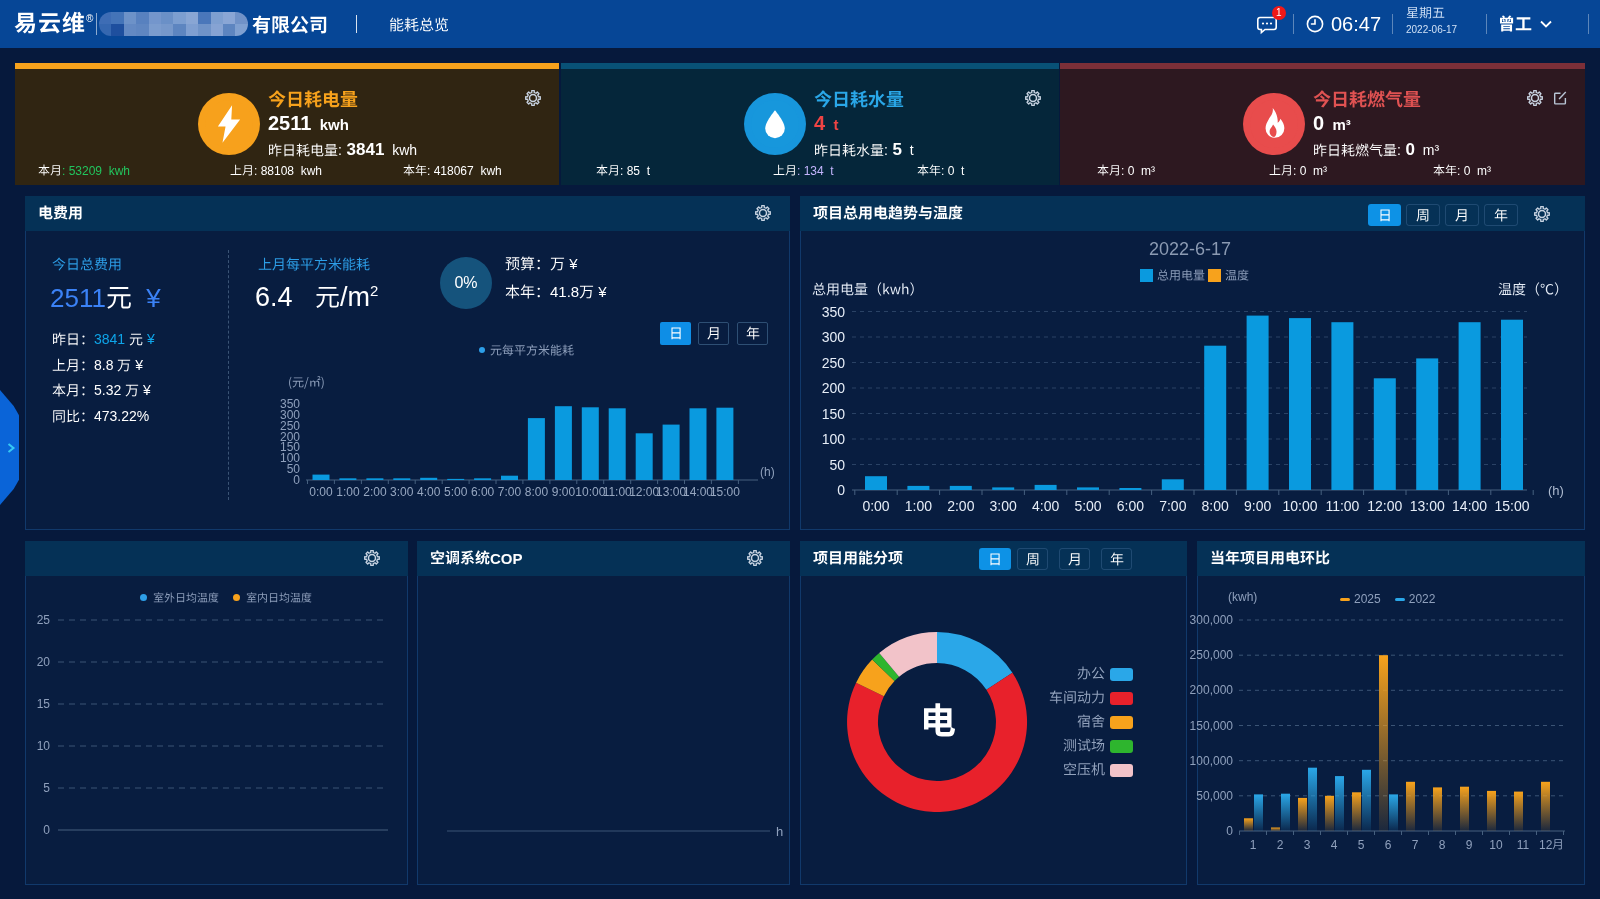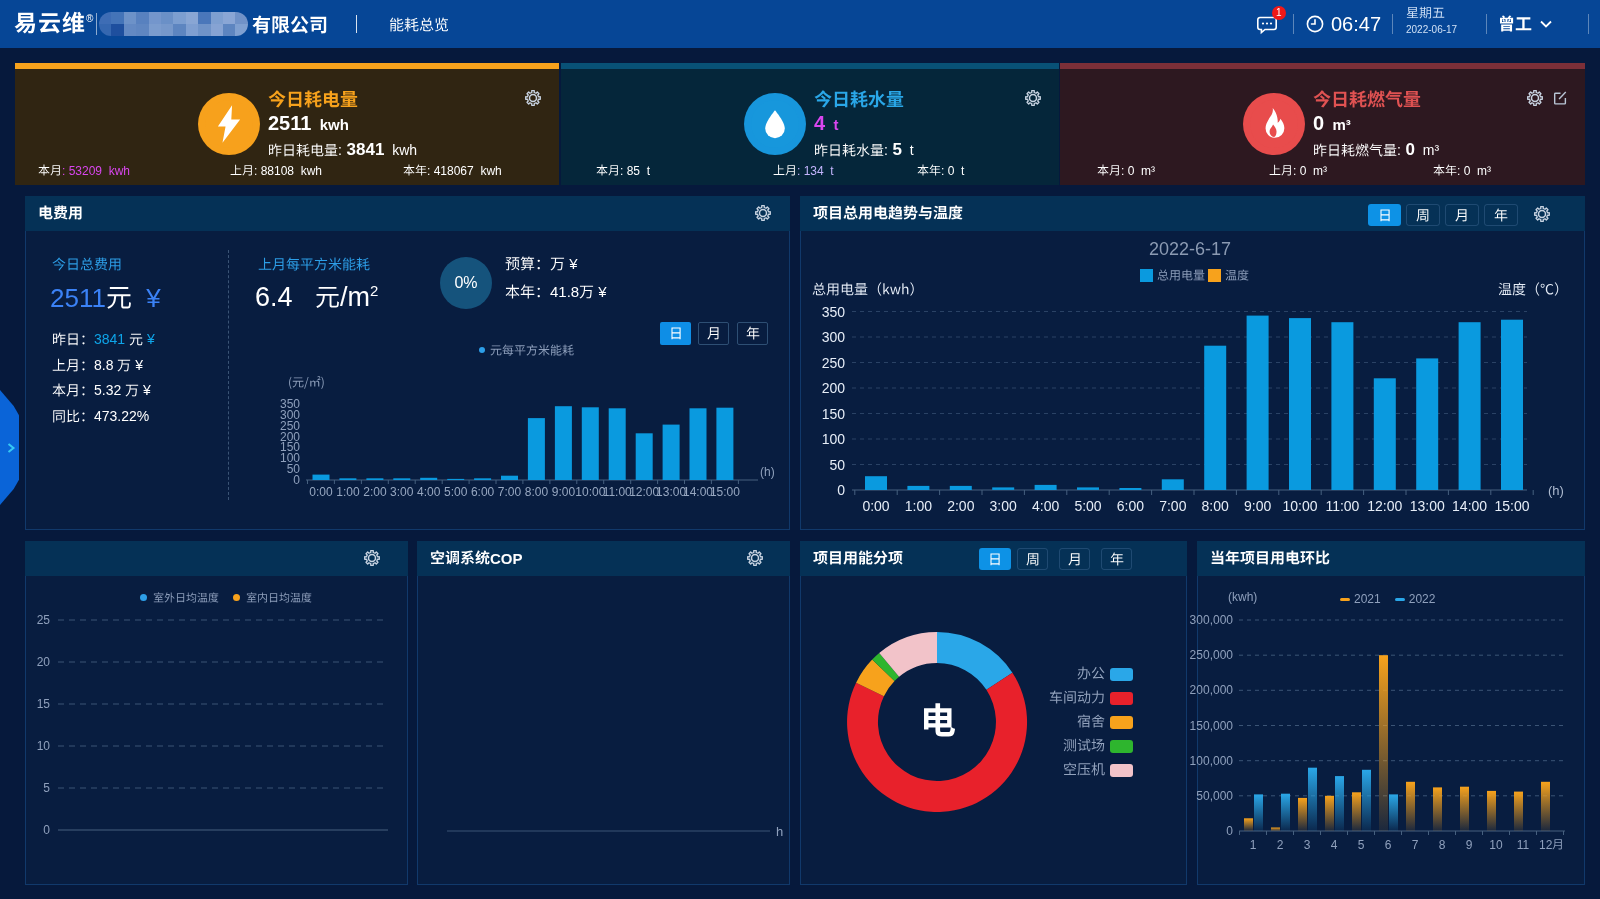--- a/index.html
+++ b/index.html
@@ -270,21 +270,21 @@
           <g fill="#fff" transform="translate(0,880) scale(1,-1)">
             <use href="#q21" x="0"></use>
             <use href="#q22" x="1000"></use>
             <use href="#q8" x="2000"></use>
             <use href="#q23" x="3000"></use>
             <use href="#q24" x="4000"></use>
           </g>
         </svg>:<span style="font-size:17px;font-weight:bold"> 3841</span>&nbsp;&nbsp;kwh</div>
     </div>
     <div style="position:absolute;left:38px;top:164px;">
-      <div style="color:#d946ef;font-size:12px;white-space:nowrap"><svg style="vertical-align:-1.9px" width="24.0" height="12.5" viewBox="0 0 2000 1040">
+      <div style="color:#22c55e;font-size:12px;white-space:nowrap"><svg style="vertical-align:-1.9px" width="24.0" height="12.5" viewBox="0 0 2000 1040">
           <g fill="#fff" transform="translate(0,880) scale(1,-1)">
             <use href="#q25" x="0"></use>
             <use href="#q26" x="1000"></use>
           </g>
         </svg>: 53209&nbsp; kwh</div>
     </div>
     <div style="position:absolute;left:230px;top:164px;">
       <div style="color:#fff;font-size:12px;white-space:nowrap"><svg style="vertical-align:-1.9px" width="24.0" height="12.5" viewBox="0 0 2000 1040">
           <g fill="#fff" transform="translate(0,880) scale(1,-1)">
             <use href="#q27" x="0"></use>
@@ -320,21 +320,21 @@
         <g fill="#2aa7e8" transform="translate(0,880) scale(1,-1)">
           <use href="#q16" x="0"></use>
           <use href="#q17" x="1000"></use>
           <use href="#q18" x="2000"></use>
           <use href="#q29" x="3000"></use>
           <use href="#q20" x="4000"></use>
         </g>
       </svg>
     </div>
     <div style="position:absolute;left:814px;top:112px;">
-      <div style="white-space:nowrap;color:#d946ef"><span style="font-size:20px;font-weight:bold">4</span><span style="font-size:15px;font-weight:bold">&nbsp;&nbsp;t</span></div>
+      <div style="white-space:nowrap;color:#ef4444"><span style="font-size:20px;font-weight:bold">4</span><span style="font-size:15px;font-weight:bold">&nbsp;&nbsp;t</span></div>
     </div>
     <div style="position:absolute;left:814px;top:140px;">
       <div style="white-space:nowrap;color:#fff;font-size:14px"><svg style="vertical-align:-2.2px" width="70.0" height="14.6" viewBox="0 0 5000 1040">
           <g fill="#fff" transform="translate(0,880) scale(1,-1)">
             <use href="#q21" x="0"></use>
             <use href="#q22" x="1000"></use>
             <use href="#q8" x="2000"></use>
             <use href="#q30" x="3000"></use>
             <use href="#q24" x="4000"></use>
           </g>
@@ -1170,21 +1170,21 @@
         <text x="326.0" y="273" fill="#8fa0bc" font-size="12" text-anchor="middle" font-family="Liberation Sans, sans-serif">11</text>
         <rect x="344.0" y="205.8" width="9" height="49.2" fill="url(#go)"></rect>
       </svg>
     </div>
     <div style="position:absolute;left:1228px;top:590px;">
       <div style="color:#8fa0bc;font-size:12px">(kwh)</div>
     </div>
     <div style="position:absolute;left:1340px;top:592px;">
       <div style="display:flex;align-items:center;color:#8fa0bc;font-size:12px">
         <div style="width:10px;height:3px;background:#f7a21c;border-radius:2px;margin-right:4px"></div>
-        <div style="margin-right:14px">2021</div>
+        <div style="margin-right:14px">2025</div>
         <div style="width:10px;height:3px;background:#2aa7e8;border-radius:2px;margin-right:4px"></div>
         <div>2022</div>
       </div>
     </div>
     <div style="position:absolute;left:1539px;top:838px;">
       <div style="color:#8fa0bc;font-size:12px">12<svg style="vertical-align:-1.9px" width="12.0" height="12.5" viewBox="0 0 1000 1040">
           <g fill="#8fa0bc" transform="translate(0,880) scale(1,-1)">
             <use href="#q26" x="0"></use>
           </g>
         </svg></div>

